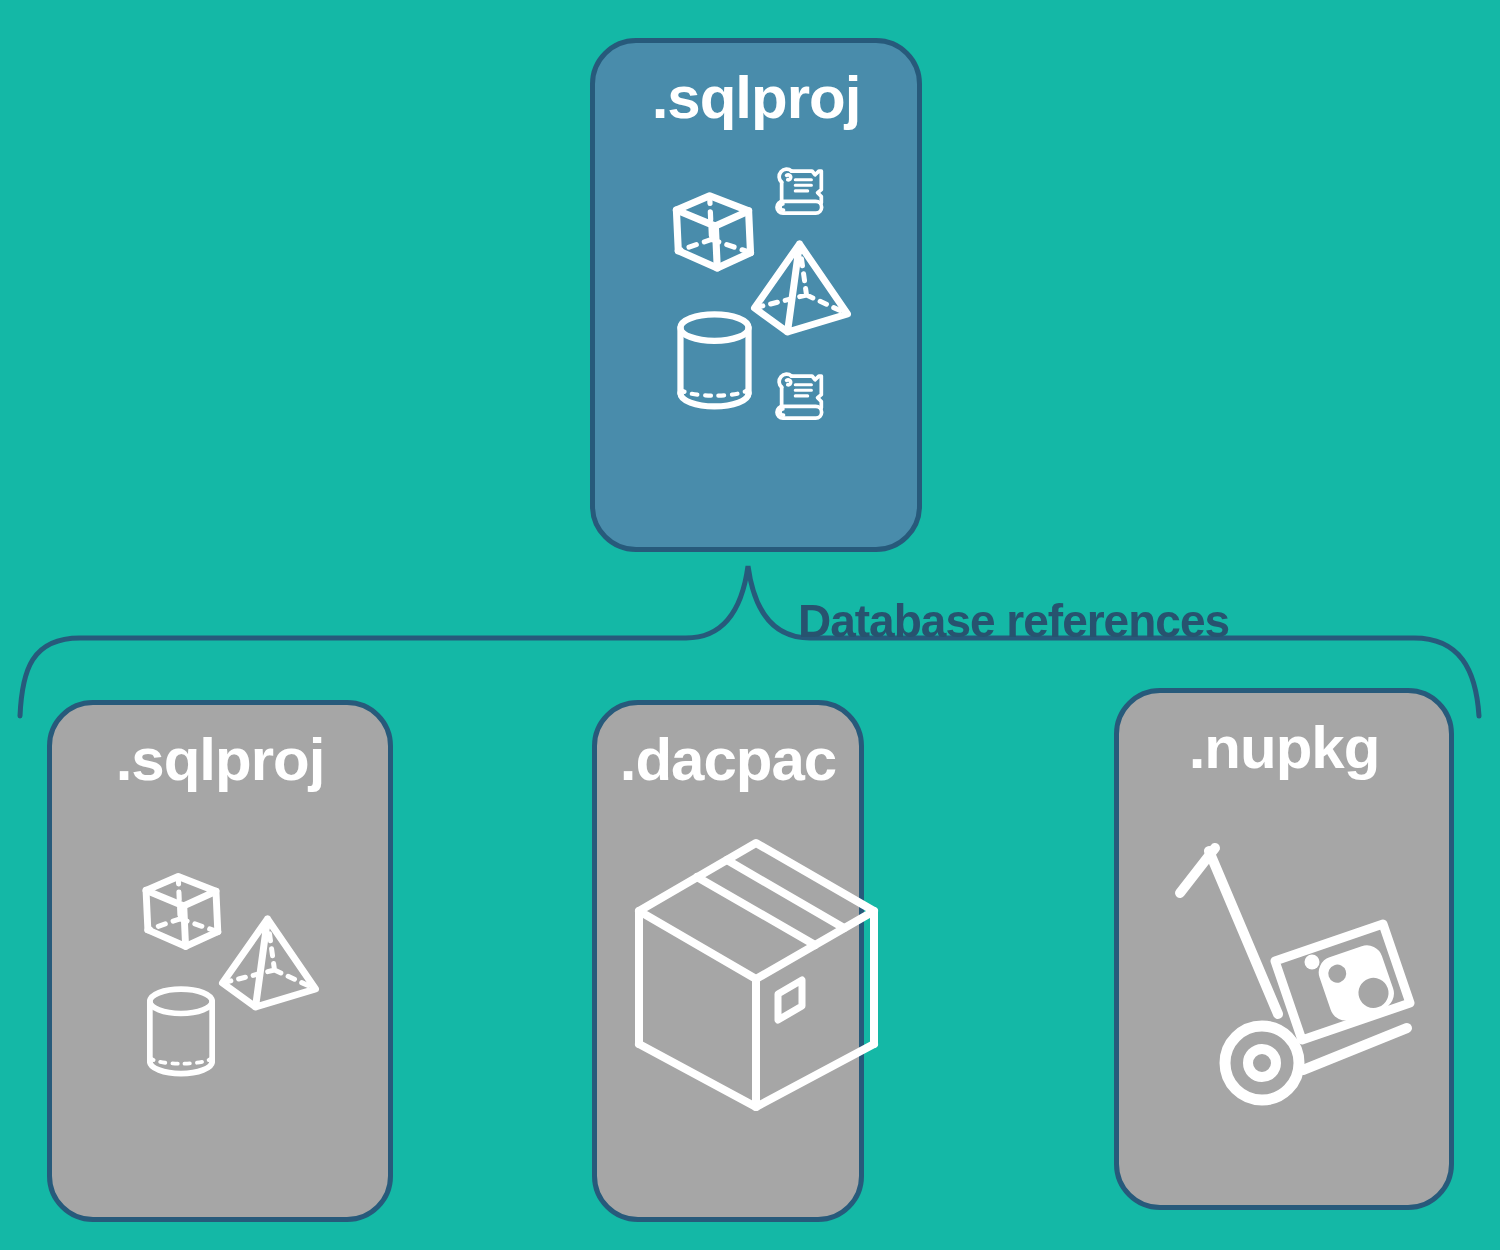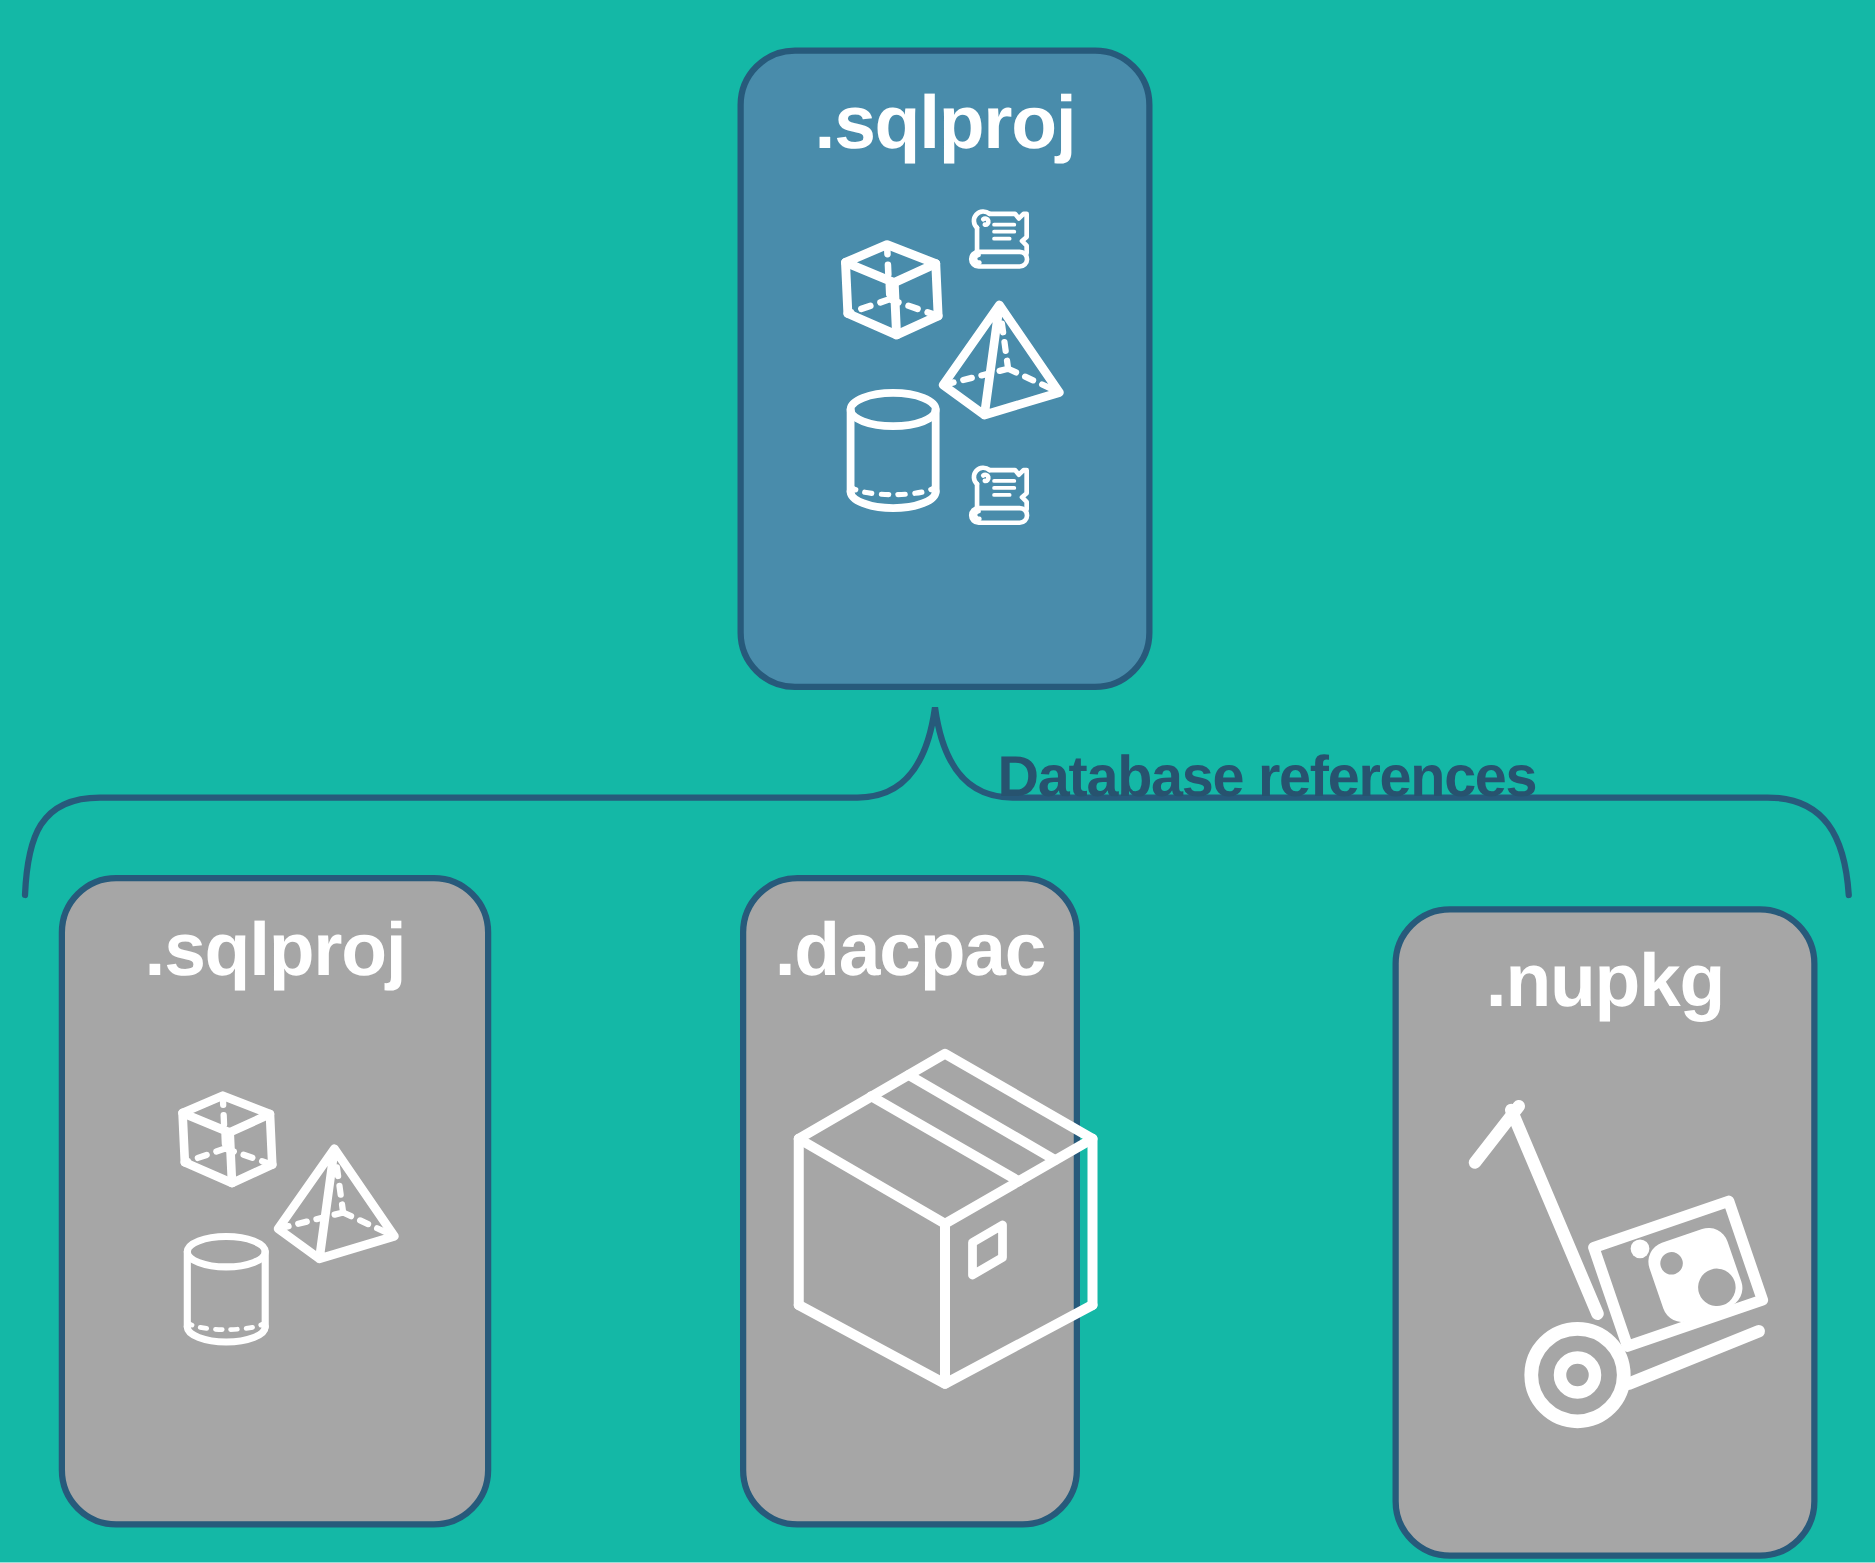--- a/index.html
+++ b/index.html
@@ -5,21 +5,21 @@
   html,body{margin:0;padding:0;background:#fff;}
   .canvas{
     position:relative;width:1500px;height:1250px;background:#14b8a6;overflow:hidden;
     font-family:"Liberation Sans", sans-serif;
   }
   .card{position:absolute;border:5px solid #275a7b;border-radius:46px;box-sizing:border-box;}
   .card.root{left:590px;top:38px;width:332px;height:514px;background:#498cab;}
   .card.child{background:#a6a6a6;}
   .card.child.c1{left:47px;top:700px;width:346px;height:522px;}
   .card.child.c2{left:592px;top:700px;width:272px;height:522px;}
-  .card.child.c3{left:1114px;top:725px;width:340px;height:522px;}
+  .card.child.c3{left:1114px;top:688px;width:340px;height:522px;}
   .card-title{
     margin-top:22px;text-align:center;color:#fff;font-weight:700;
     font-size:60px;letter-spacing:-1px;line-height:1.1;
   }
   .brace-svg{position:absolute;left:0;top:0;width:1500px;height:1250px;pointer-events:none;}
   .connector-label{
     position:absolute;left:798px;top:570px;width:500px;
     color:#27536f;font-weight:700;font-size:46px;letter-spacing:-1px;white-space:nowrap;margin-top:24px;
   }
   .icon-svg{position:absolute;overflow:visible;}

